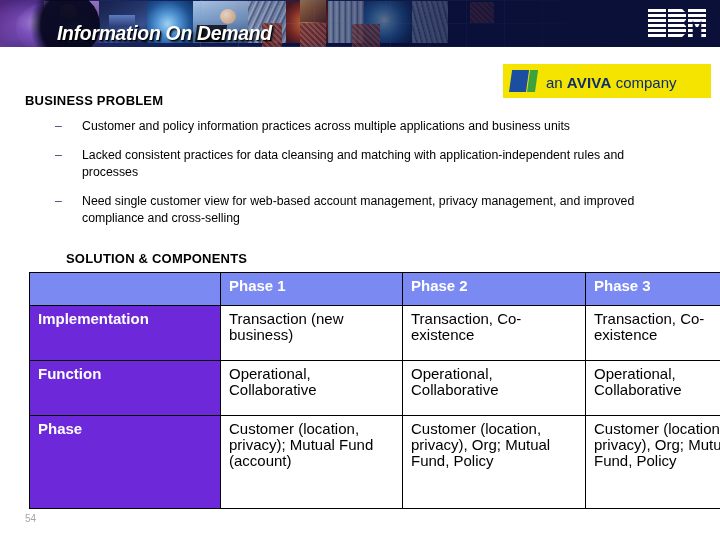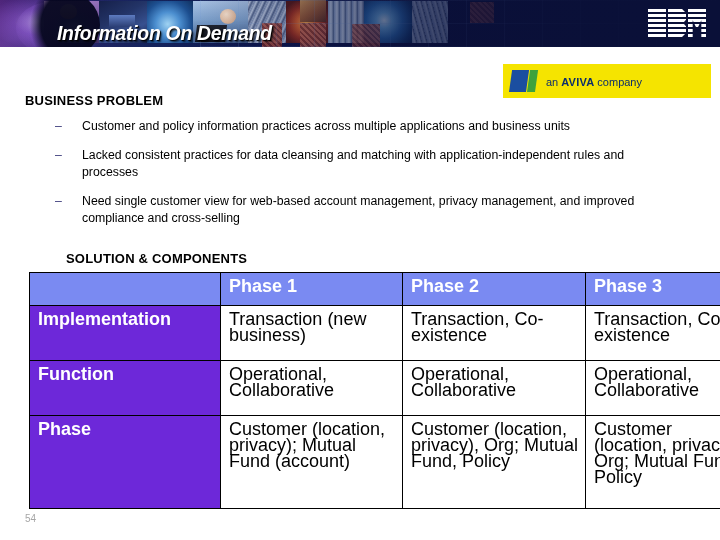--- a/index.html
+++ b/index.html
@@ -196,21 +196,21 @@
   .nu-name {
     font-family: "Liberation Sans", sans-serif;
     font-weight: bold;
     font-size: 16.5px;
     letter-spacing: 0.3px;
     color: #0b2d6b;
     white-space: nowrap;
   }
   .nu-sub {
     font-family: "Liberation Sans", sans-serif;
-    font-size: 11px;
+    font-size: 15px;
     color: #0b2d6b;
     margin-top: 2px;
     white-space: nowrap;
   }
   .nu-sub b { font-weight: bold; letter-spacing: 0.2px; }
 
   
   .section-title {
     position: absolute;
     font-family: "Liberation Sans", sans-serif;
@@ -254,21 +254,21 @@
   table.matrix {
     border-collapse: collapse;
     width: 666px;
     table-layout: fixed;
   }
   table.matrix td {
     border: 1.5px solid #000000;
     vertical-align: top;
     padding: 5px 6px 5px 8px;
     font-family: "Liberation Sans", sans-serif;
-    font-size: 18px;
+    font-size: 15px;
     line-height: 16px;
     color: #000000;
     background: #ffffff;
   }
   table.matrix td.hdr {
     background: #7a8af2;
     color: #ffffff;
     font-weight: bold;
     height: 22px;
   }

